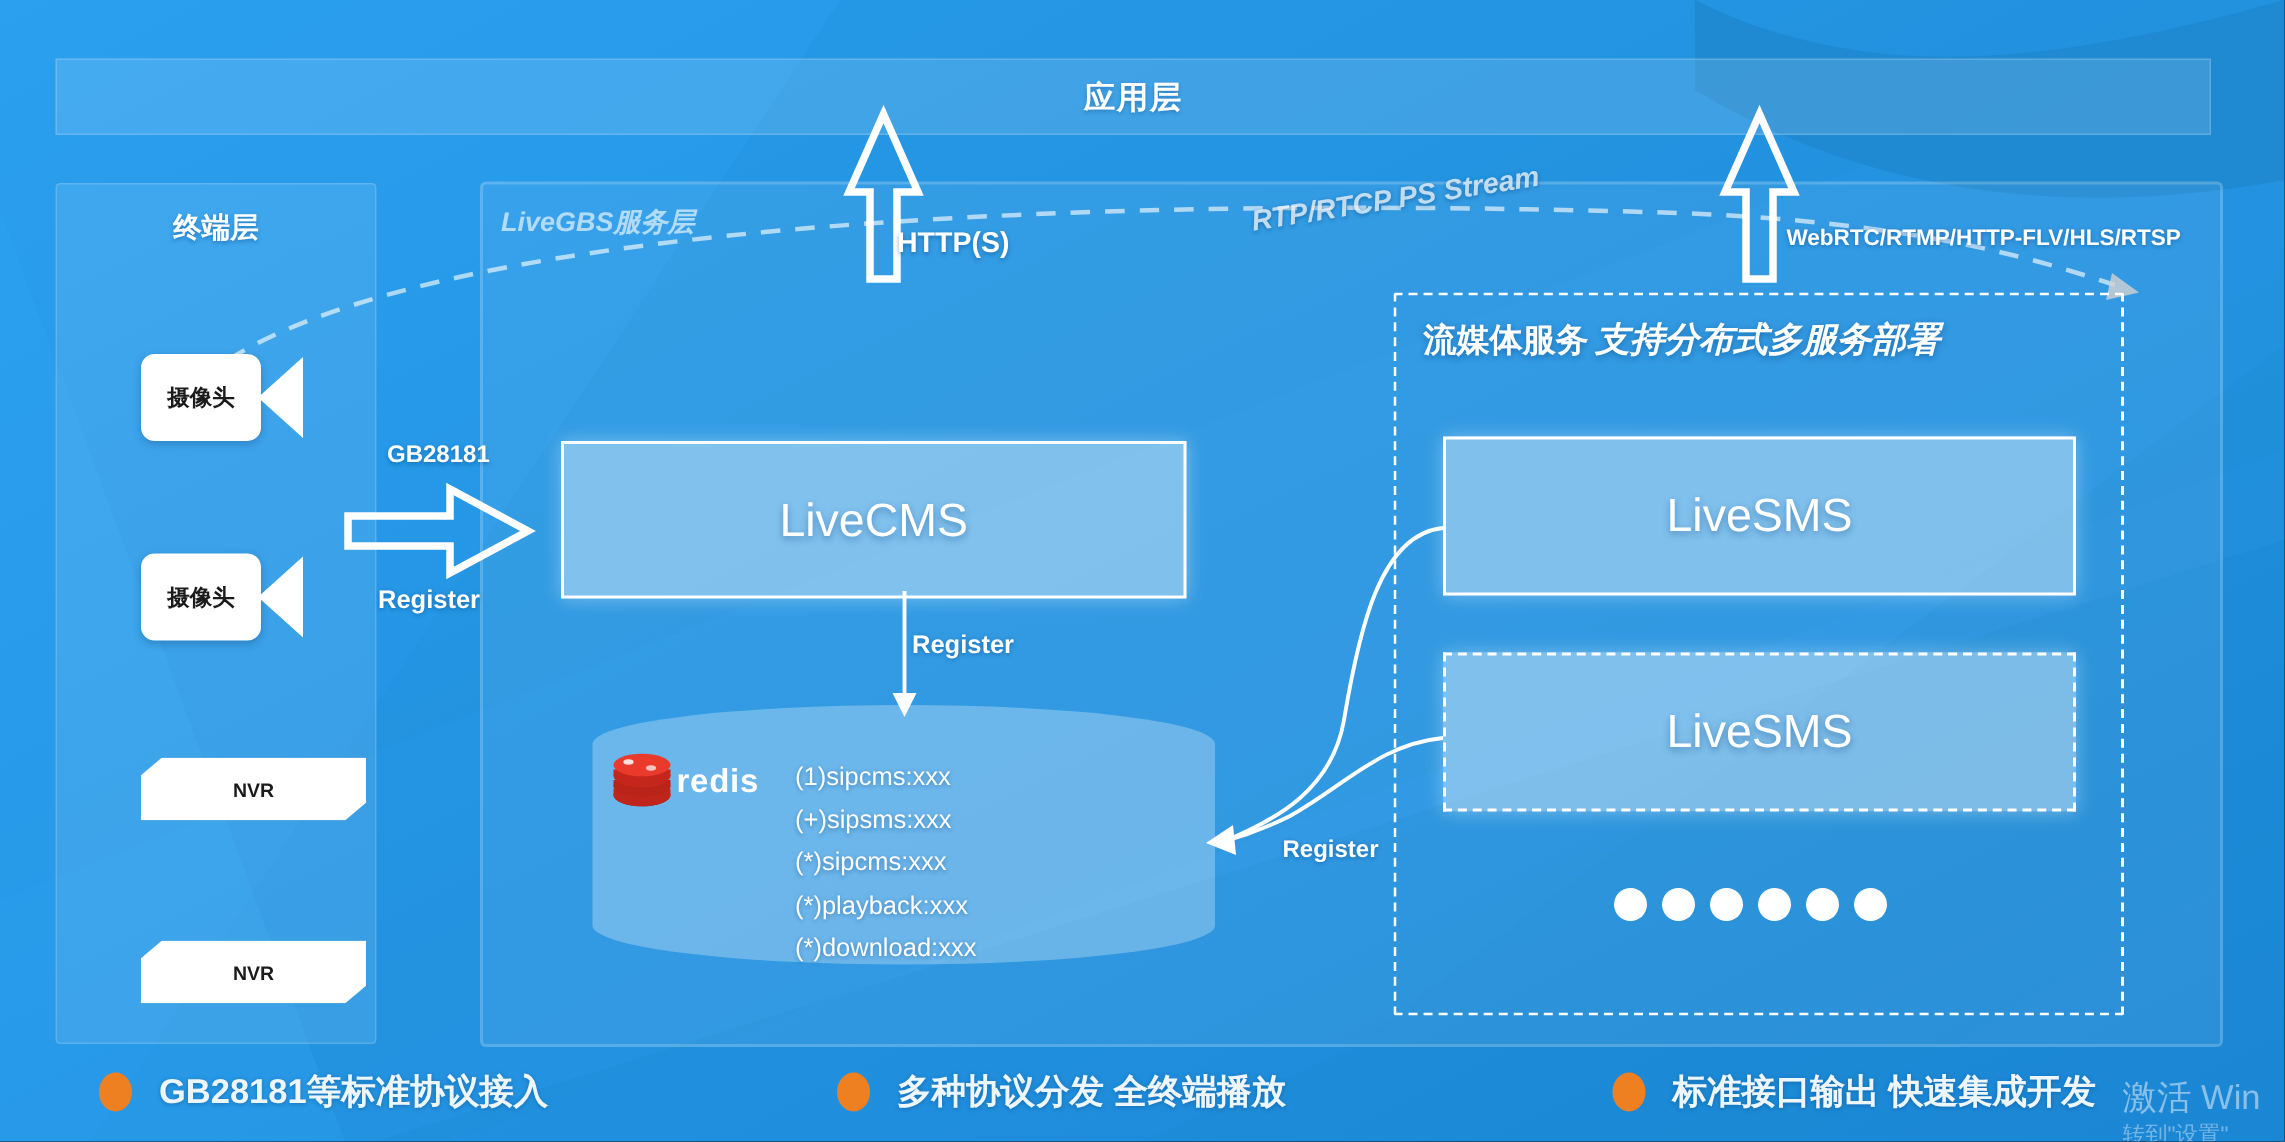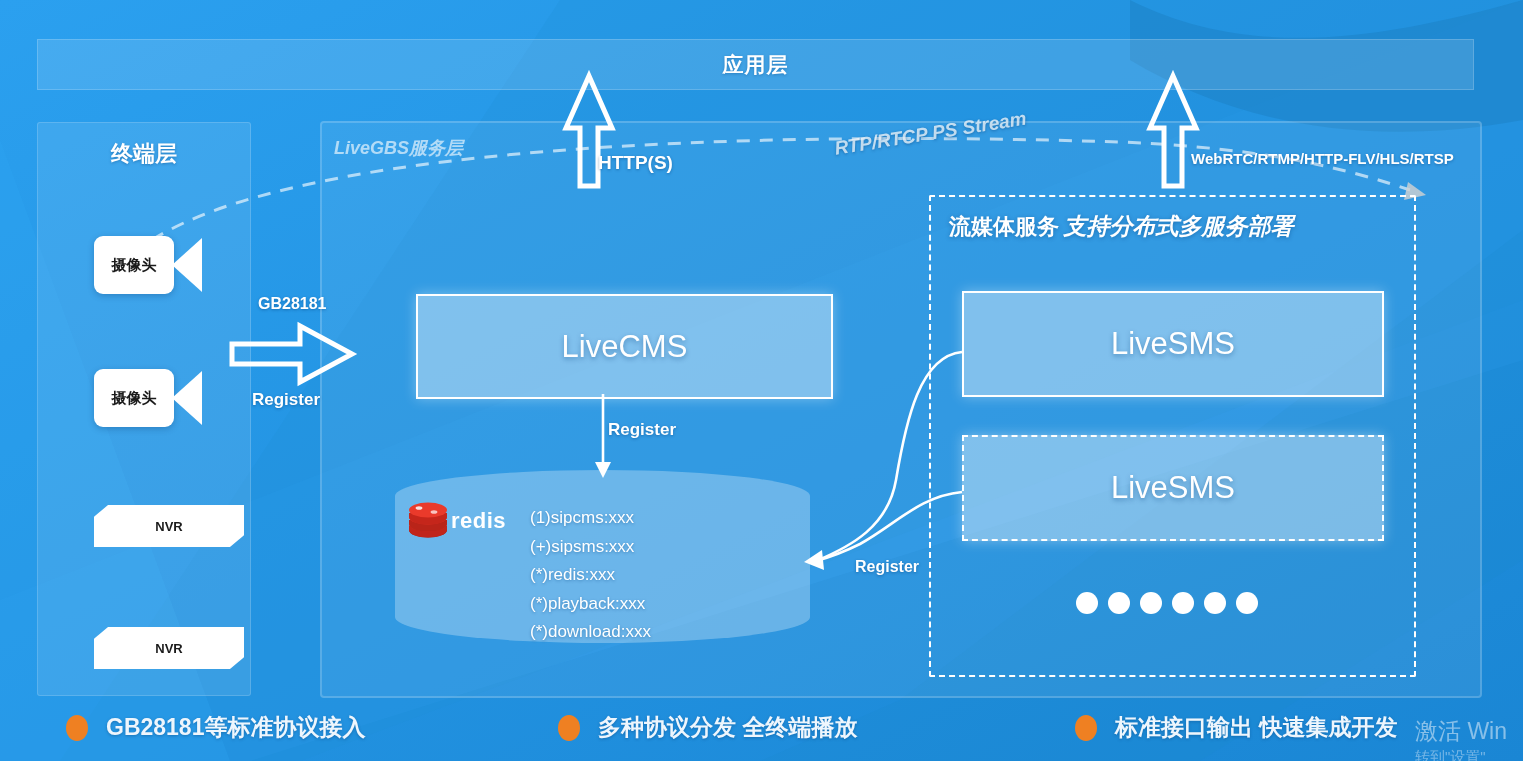--- a/index.html
+++ b/index.html
@@ -25,21 +25,21 @@
   }
   
   #terminal-layer{
     position:absolute;left:37px;top:122px;width:212px;height:572px;
     background:rgba(255,255,255,0.10);
     border:1px solid rgba(255,255,255,0.16);
     border-radius:3px;
   }
   #terminal-layer .tl-title{
     position:absolute;top:16px;left:0;width:100%;text-align:center;
-    color:#fff;font-size:22px;font-weight:bold;
+    color:#fff;font-size:19px;font-weight:bold;
     text-shadow:0 1px 3px rgba(0,60,120,.4);
   }
   .dev{position:absolute;left:56px;}
   .cam-wrap{width:108px;height:58px;}
   .cam-body{
     position:absolute;left:0;top:0;width:80px;height:58px;background:#fff;
     border-radius:9px;display:flex;align-items:center;justify-content:center;
     box-shadow:0 2px 6px rgba(0,40,90,.25);
   }
   .cam-body span{color:#1b1b1b;font-size:15px;font-weight:bold;}
@@ -82,21 +82,21 @@
   }
   .panel-title .b{font-size:22px;font-weight:bold;}
   .panel-title .i{font-size:23px;font-style:italic;font-weight:bold;}
   
   .svcbox{
     position:absolute;background:rgba(255,255,255,0.38);
     display:flex;align-items:center;justify-content:center;
     box-shadow:0 0 12px rgba(255,255,255,.35);
   }
   .svcbox span{color:#fff;font-size:31px;text-shadow:0 2px 5px rgba(0,60,120,.4);}
-  #livecms{left:416px;top:294px;width:413px;height:101px;border:2px solid #fff;text-align:right;}
+  #livecms{left:374px;top:294px;width:413px;height:101px;border:2px solid #fff;text-align:right;}
   #livesms1{left:962px;top:291px;width:418px;height:102px;border:2px solid #fff;}
   #livesms2{left:962px;top:435px;width:418px;height:102px;border:2px dashed #fff;}
   
   #redis-cyl{
     position:absolute;left:395px;top:470px;width:415px;height:173px;
     background:rgba(255,255,255,0.28);
     border-radius:50%/26px;
   }
   #redis-logo{position:absolute;left:406px;top:502px;display:flex;align-items:center;gap:1px;}
   #redis-logo .word{color:#fff;font-size:22px;font-weight:bold;letter-spacing:.5px;}
@@ -234,21 +234,21 @@
       <path d="M 3 11 L 3 15 C 3 19 11 22.5 22 22.5 C 33 22.5 41 19 41 15 L 41 11 Z" fill="#c5261b"></path>
       <ellipse cx="22" cy="8" rx="19" ry="7.5" fill="#ea3a2b"></ellipse>
       <ellipse cx="13" cy="6" rx="3.4" ry="1.8" fill="#ffffff" opacity="0.85"></ellipse>
       <ellipse cx="28" cy="10" rx="3.4" ry="1.8" fill="#ffffff" opacity="0.7"></ellipse>
     </svg>
     <span class="word">redis</span>
   </div>
   <div id="redis-keys">
     <div>(1)sipcms:xxx</div>
     <div>(+)sipsms:xxx</div>
-    <div>(*)redis:xxx</div>
+    <div>(*)sipcms:xxx</div>
     <div>(*)playback:xxx</div>
     <div>(*)download:xxx</div>
   </div>
 
   <div class="dashed-panel" id="sms-panel">
     <div class="panel-title">
       <span class="b">流媒体服务</span>
       <span class="i">支持分布式多服务部署</span>
     </div>
   </div>

